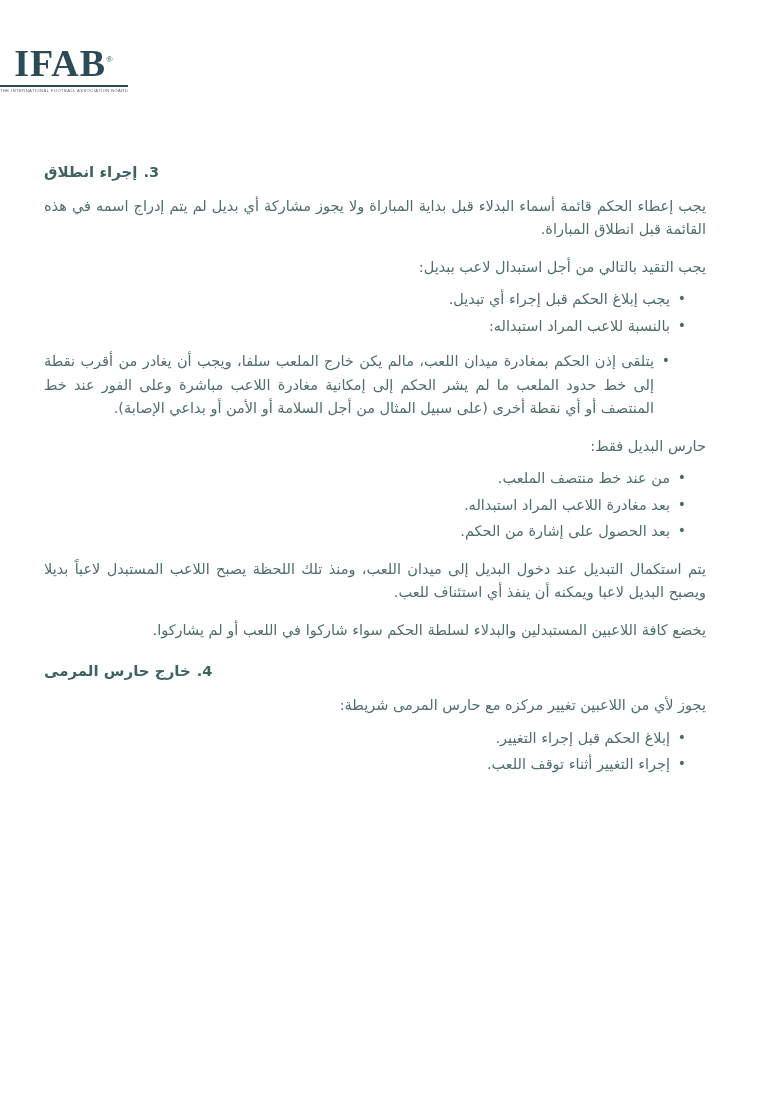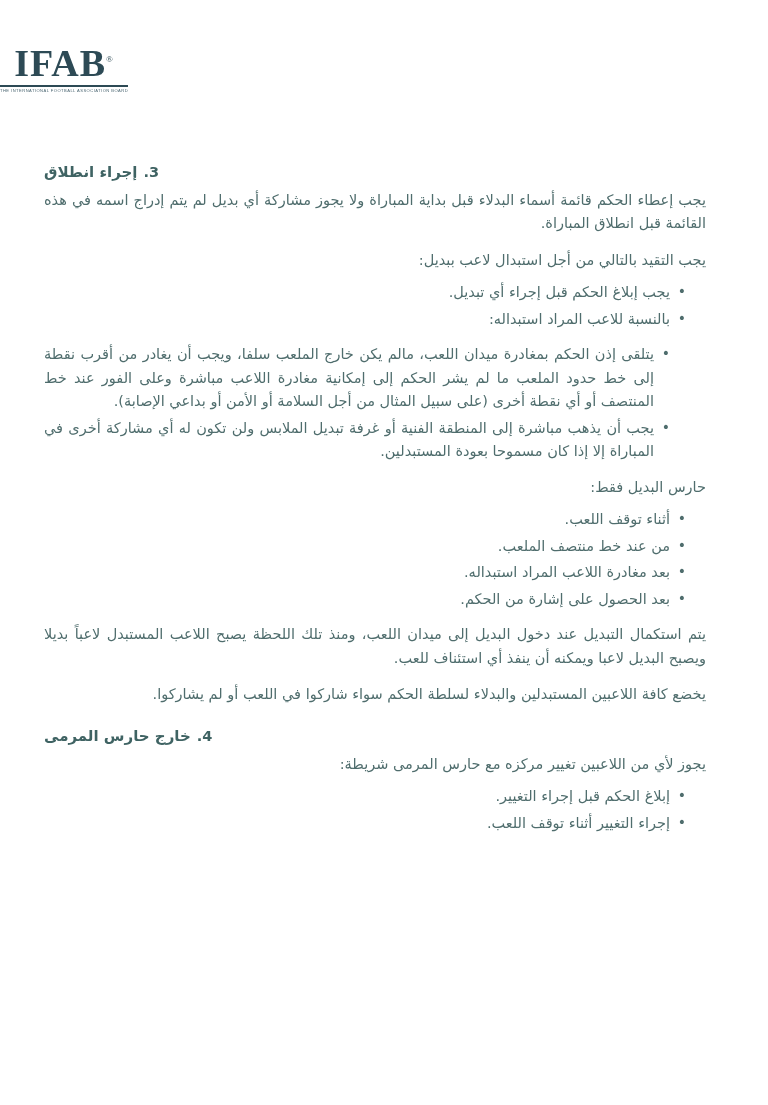--- a/index.html
+++ b/index.html
@@ -87,21 +87,21 @@
     justify-content: flex-end;
     align-items: baseline;
     gap: 6px;
   }
   .sec-heading .num {
     font-weight: 700;
     font-size: 14.5px;
   }
 
   p.para {
-    margin: 7px 0 13px 0;
+    margin: 14px 0 13px 0;
     font-size: 14.5px;
     line-height: 1.62;
     color: #4f6d6d;
     text-align: justify;
     text-justify: inter-word;
   }
   p.para.indent {
     padding-right: 18px;
   }
   p.tight {
@@ -165,27 +165,25 @@
 
     <p class="para indent tight">يجب التقيد بالتالي من أجل استبدال لاعب ببديل:</p>
 
     <ul class="bullets">
       <li>يجب إبلاغ الحكم قبل إجراء أي تبديل.</li>
       <li>بالنسبة للاعب المراد استبداله:</li>
     </ul>
 
     <ul class="bullets deep">
       <li class="wide">يتلقى إذن الحكم بمغادرة ميدان اللعب، مالم يكن خارج الملعب سلفا، ويجب أن يغادر من أقرب نقطة إلى خط حدود الملعب ما لم يشر الحكم إلى إمكانية مغادرة اللاعب مباشرة وعلى الفور عند خط المنتصف أو أي نقطة أخرى (على سبيل المثال من أجل السلامة أو الأمن أو بداعي الإصابة).</li>
-      <li class="wide">يجب أن يذهب مباشرة إلى المنطقة الفنية أو غرفة تبديل الملابس ولن تكون له أي مشاركة أخرى في المباراة إلا إذا كان مسموحا بعودة المستبدلين.</li>
     </ul>
 
     <p class="para indent tight">حارس البديل فقط:</p>
 
     <ul class="bullets">
-      <li>أثناء توقف اللعب.</li>
       <li>من عند خط منتصف الملعب.</li>
       <li>بعد مغادرة اللاعب المراد استبداله.</li>
       <li>بعد الحصول على إشارة من الحكم.</li>
     </ul>
 
     <p class="para indent">يتم استكمال التبديل عند دخول البديل إلى ميدان اللعب، ومنذ تلك اللحظة يصبح اللاعب المستبدل لاعباً بديلا ويصبح البديل لاعبا ويمكنه أن ينفذ أي استئناف للعب.</p>
 
     <p class="para indent">يخضع كافة اللاعبين المستبدلين والبدلاء لسلطة الحكم سواء شاركوا في اللعب أو لم يشاركوا.</p>
 
     <h2 class="sec-heading sec2">

